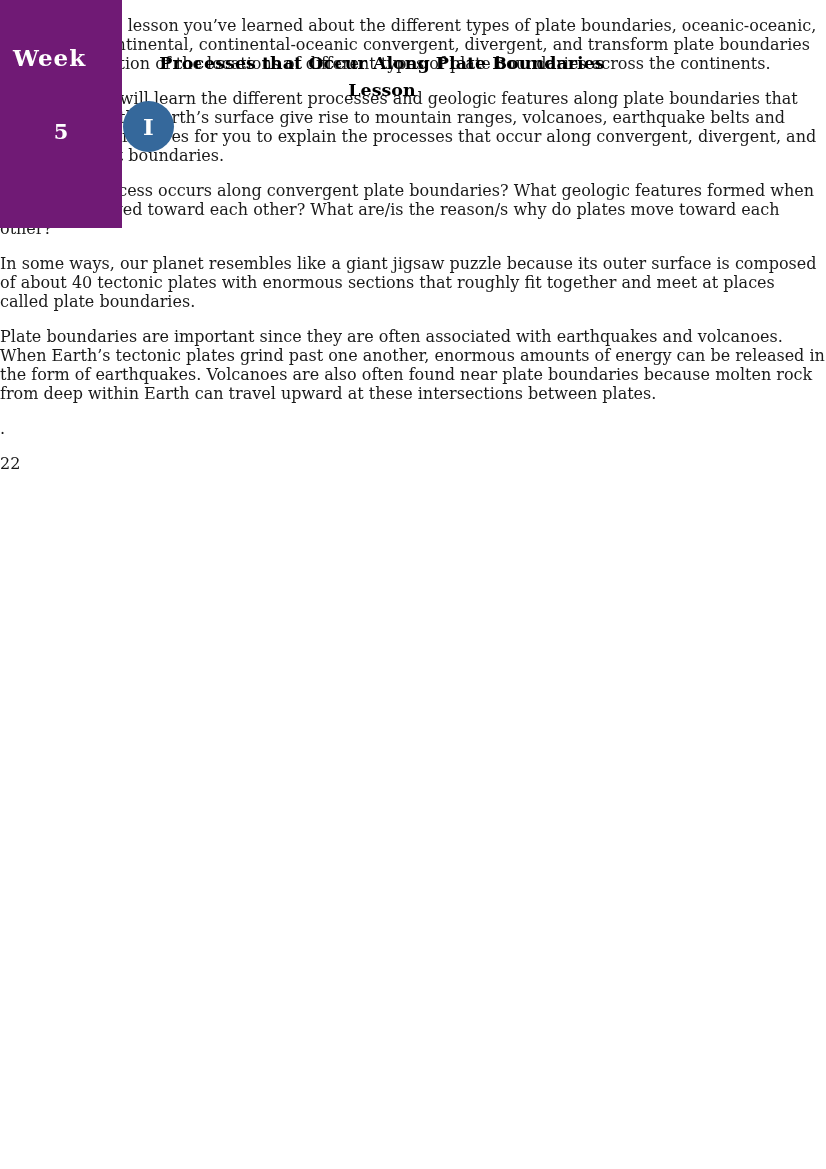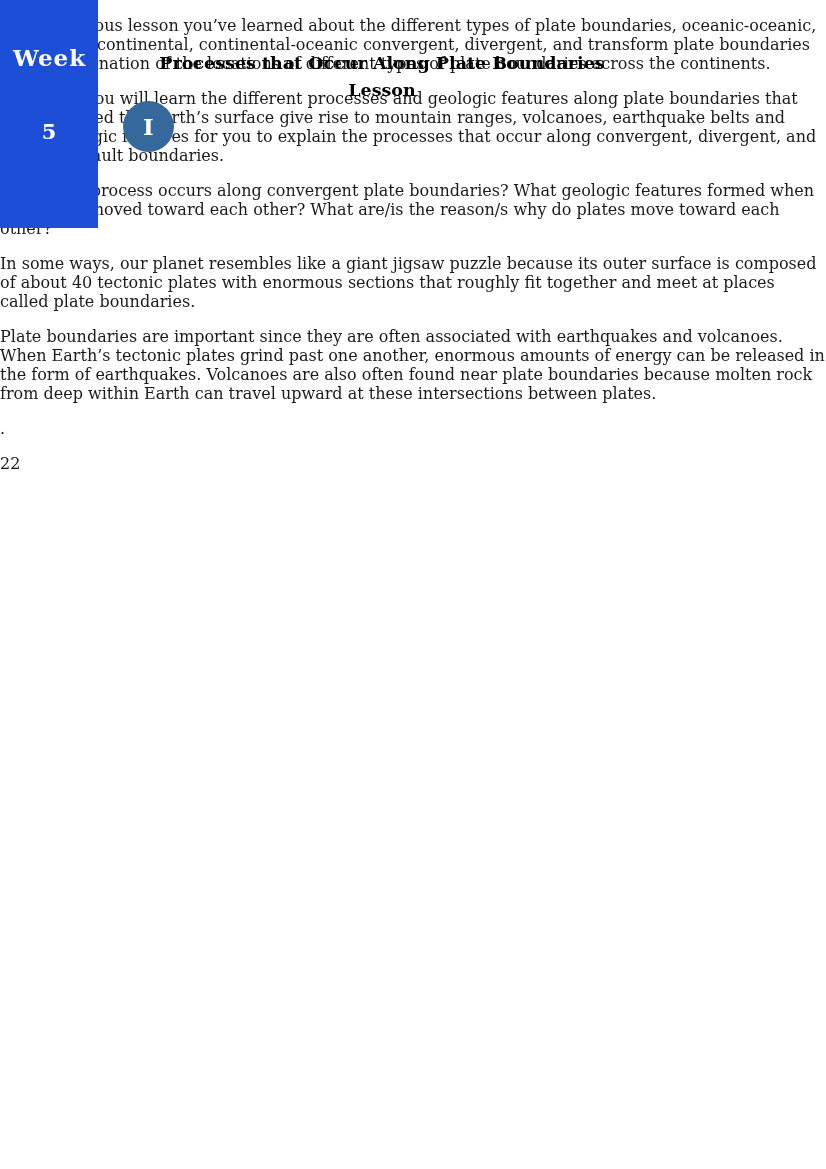--- a/index.html
+++ b/index.html
@@ -10,22 +10,22 @@
     background: #ffffff;
     overflow: hidden;
     font-family: "DejaVu Serif", "Liberation Serif", serif;
     color: #1a1a1a;
   }
 
   
   .week-banner {
     position: absolute;
     left: 0; top: 0;
-    width: 98px; height: 228px;
-    background: #1d4ed8;
+    width: 122px; height: 228px;
+    background: #701a75;
     color: #ffffff;
   }
   .week-banner .week-word {
     margin-top: 44px;
     margin-left: 13px;
     font-size: 23px;
     font-weight: bold;
     letter-spacing: 1px;
   }
   .week-banner .week-num {

